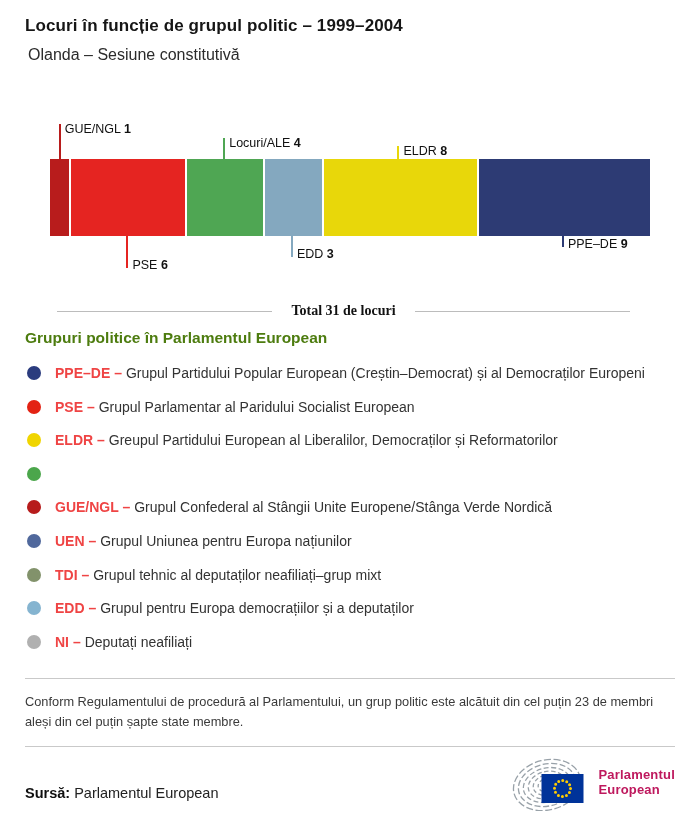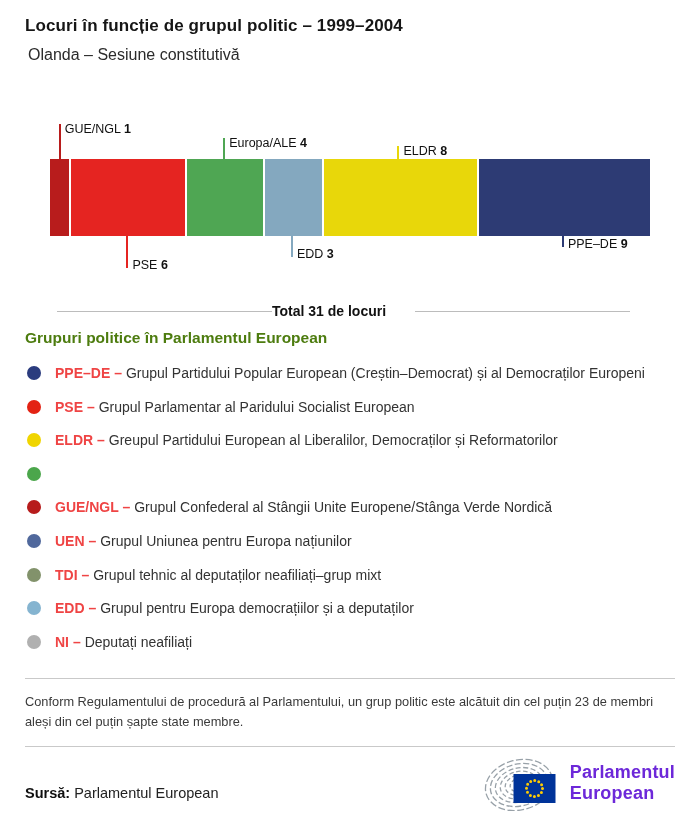--- a/index.html
+++ b/index.html
@@ -16,41 +16,41 @@
   .bar .seg { height:100%; }
   .conn { position:absolute; width:2px; }
   .blabel { position:absolute; font-size:12.5px; color:#111; white-space:nowrap; }
   .blabel b { font-weight:bold; }
 
   .total-row { display:flex; align-items:center; margin:14px 0 0 57px; width:573px; }
   .total-row .rule { border-top:1px solid #bcbcbc; height:1px; }
   .rule-left { width:215px; }
   .rule-right { width:215px; }
   .total-text {
-    width:143px; text-align:left; font-family:Liberation Sans, sans-serif;
+    width:143px; text-align:center; font-family:Liberation Serif, serif;
     font-weight:bold; font-size:14px; line-height:1.45; color:#111;
   }
 
   .legend-heading { margin:8px 25px 8px 25px; font-size:15.5px; font-weight:bold; color:#4d7c0f; }
   .legend { margin:9px 25px 0 25px; }
   .lrow { display:flex; align-items:center; height:33.6px; }
   .dot { width:14px; height:14px; border-radius:50%; margin-left:2px; flex:0 0 14px; }
   .ltext { margin-left:14px; font-size:14px; color:#333; white-space:nowrap; }
   .ltext b { color:#ef4444; margin-right:4px; }
 
   .hr { height:1px; background:#c9c9c9; margin:0 25px; }
   .hr1 { margin-top:19px; }
   .note { margin:13px 25px 0 25px; font-size:12.8px; line-height:1.6; color:#3a3a3a; max-width:655px; }
   .hr2 { margin-top:13px; }
 
   .source-row { display:flex; justify-content:space-between; align-items:flex-end; margin:8px 25px 0 25px; }
   .source { font-size:14.5px; color:#222; margin-bottom:10px; }
   .source b { color:#0f0f0f; }
   .eplogo { display:flex; align-items:center; }
-  .eplogo-text { margin-left:9px; font-size:18px; font-weight:bold; line-height:1.12; color:#6d28d9; letter-spacing:.2px; }
+  .eplogo-text { margin-left:9px; font-size:13px; font-weight:bold; line-height:1.12; color:#be185d; letter-spacing:.2px; }
 </style>
 </head>
 <body>
 
 <div class="title">Locuri în funcție de grupul politic – 1999–2004</div>
 <div class="subtitle">Olanda – Sesiune constitutivă</div>
 
 <div class="chartbox">
     <div class="bar">
       <div class="seg" style="flex: 1 0 0px; background: rgb(184, 28, 28);"></div>
@@ -58,21 +58,21 @@
       <div class="seg" style="flex: 4 0 0px; background: rgb(79, 166, 83);"></div>
       <div class="seg" style="flex: 3 0 0px; background: rgb(132, 168, 191);"></div>
       <div class="seg" style="flex: 8 0 0px; background: rgb(232, 215, 10);"></div>
       <div class="seg" style="flex: 9 0 0px; background: rgb(45, 59, 116);"></div>
     </div>
     <div class="conn" style="left: 58.6774px; background: rgb(184, 28, 28); top: 15px; height: 35px;"></div>
     <div class="blabel" style="left: 64.6774px; top: 13px;"><span>GUE/NGL </span><b>1</b></div>
     <div class="conn" style="left: 126.419px; background: rgb(229, 36, 33); top: 127px; height: 32px;"></div>
     <div class="blabel" style="left: 132.419px; top: 149px;"><span>PSE </span><b>6</b></div>
     <div class="conn" style="left: 223.194px; background: rgb(79, 166, 83); top: 29px; height: 21px;"></div>
-    <div class="blabel" style="left: 229.194px; top: 27px;"><span>Europa/ALE </span><b>4</b></div>
+    <div class="blabel" style="left: 229.194px; top: 27px;"><span>Locuri/ALE </span><b>4</b></div>
     <div class="conn" style="left: 290.935px; background: rgb(132, 168, 191); top: 127px; height: 21px;"></div>
     <div class="blabel" style="left: 296.935px; top: 138px;"><span>EDD </span><b>3</b></div>
     <div class="conn" style="left: 397.387px; background: rgb(232, 215, 10); top: 37px; height: 13px;"></div>
     <div class="blabel" style="left: 403.387px; top: 35px;"><span>ELDR </span><b>8</b></div>
     <div class="conn" style="left: 561.903px; background: rgb(45, 59, 116); top: 127px; height: 11px;"></div>
     <div class="blabel" style="left: 567.903px; top: 128px;"><span>PPE–DE </span><b>9</b></div>
   </div>
 
 <div class="total-row">
   <div class="rule rule-left"></div>

